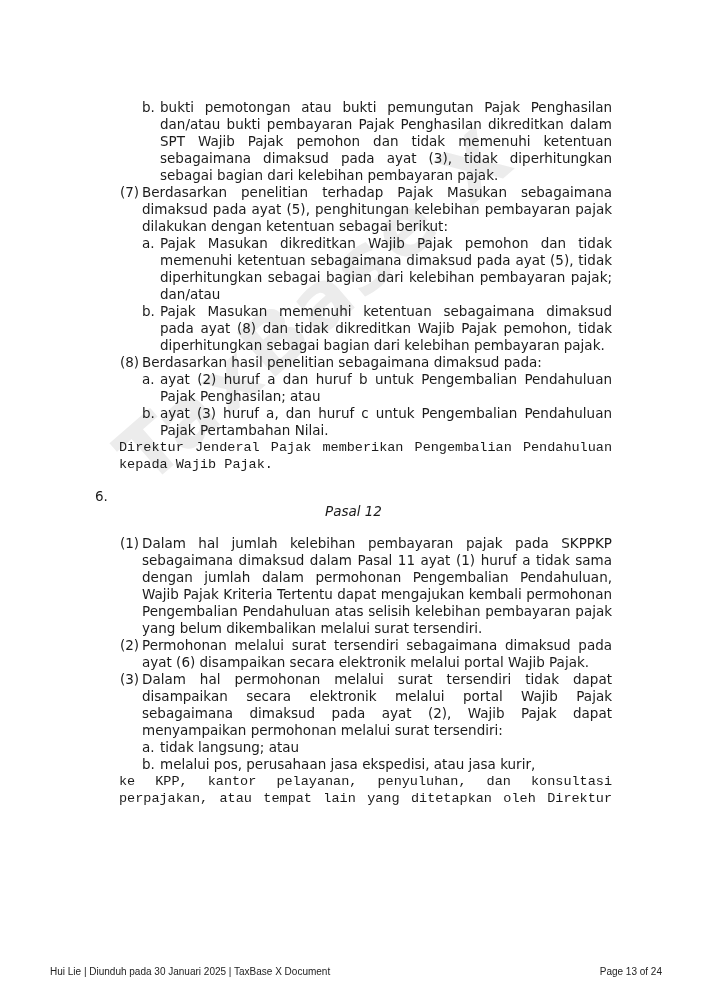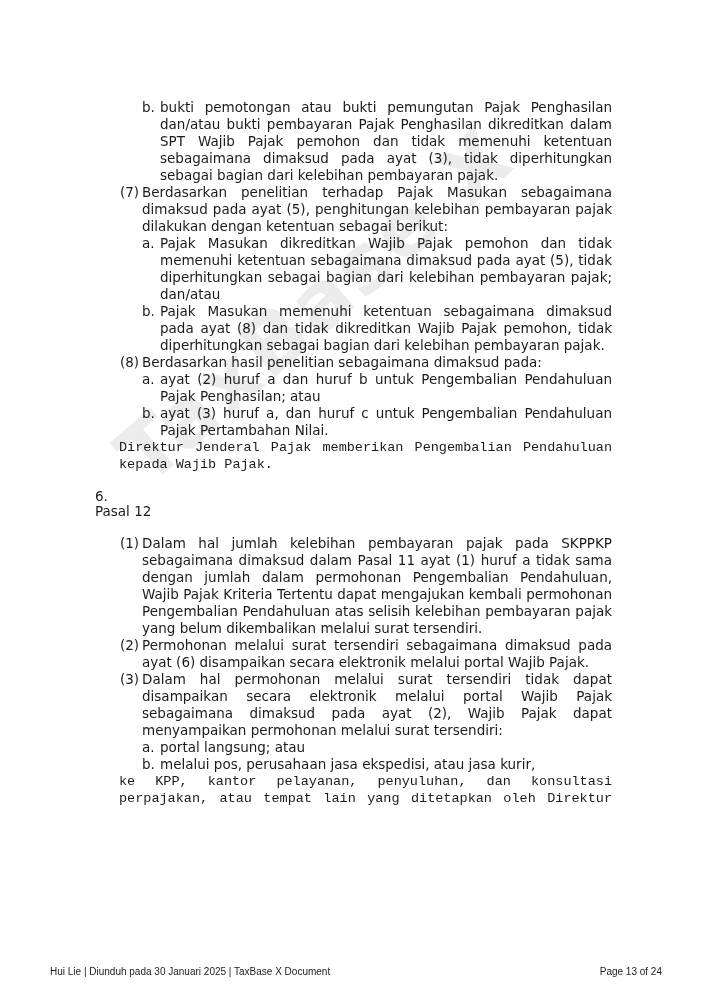--- a/index.html
+++ b/index.html
@@ -16,21 +16,21 @@
   .content {
     position:absolute; top:99px; left:0; right:0; z-index:1;
     font-size:13.5px; line-height:17px; color:#1b1b1b;
   }
   .para { position:relative; text-align:justify; margin-right:95px; }
   .marker { position:absolute; left:0; top:0; }
   .level-a { margin-left:95px;  padding-left:25px; }
   .level-b { margin-left:120px; padding-left:22px; }
   .level-c { margin-left:142px; padding-left:18px; }
   .plain-b { margin-left:119px;font-family:Liberation Mono, monospace; }
-  .center-line { margin-left:95px; margin-right:95px; text-align:left; }
+  .center-line { margin-left:95px; margin-right:95px; text-align:center;font-style:italic; }
   .force-last { text-align-last: justify; }
   .gap { height:15px; }
   .footer {
     position:absolute; top:966px; left:50px; right:45px; z-index:1;
     display:flex; justify-content:space-between; align-items:flex-end;
     font-family:"Liberation Sans", sans-serif; font-size:10px; color:#222222;
   }
 </style>
 </head>
 <body>
@@ -48,21 +48,21 @@
       <div class="para level-c"><span class="marker">b.</span><span>ayat (3) huruf a, dan huruf c untuk Pengembalian Pendahuluan Pajak Pertambahan Nilai.</span></div>
       <div class="para plain-b"><span>Direktur Jenderal Pajak memberikan Pengembalian Pendahuluan kepada Wajib Pajak.</span></div>
       <div class="gap"></div>
       <div class="para level-a"><span class="marker">6.</span></div>
       <div class="gap"></div>
       <div class="para center-line"><span>Pasal 12</span></div>
       <div class="gap"></div>
       <div class="para level-b"><span class="marker">(1)</span><span>Dalam hal jumlah kelebihan pembayaran pajak pada SKPPKP sebagaimana dimaksud dalam Pasal 11 ayat (1) huruf a tidak sama dengan jumlah dalam permohonan Pengembalian Pendahuluan, Wajib Pajak Kriteria Tertentu dapat mengajukan kembali permohonan Pengembalian Pendahuluan atas selisih kelebihan pembayaran pajak yang belum dikembalikan melalui surat tersendiri.</span></div>
       <div class="para level-b"><span class="marker">(2)</span><span>Permohonan melalui surat tersendiri sebagaimana dimaksud pada ayat (6) disampaikan secara elektronik melalui portal Wajib Pajak.</span></div>
       <div class="para level-b"><span class="marker">(3)</span><span>Dalam hal permohonan melalui surat tersendiri tidak dapat disampaikan secara elektronik melalui portal Wajib Pajak sebagaimana dimaksud pada ayat (2), Wajib Pajak dapat menyampaikan permohonan melalui surat tersendiri:</span></div>
-      <div class="para level-c"><span class="marker">a.</span><span>portal langsung; atau</span></div>
+      <div class="para level-c"><span class="marker">a.</span><span>tidak langsung; atau</span></div>
       <div class="para level-c"><span class="marker">b.</span><span>melalui pos, perusahaan jasa ekspedisi, atau jasa kurir,</span></div>
       <div class="para plain-b force-last"><span>ke KPP, kantor pelayanan, penyuluhan, dan konsultasi perpajakan, atau tempat lain yang ditetapkan oleh Direktur</span></div>
     </div>
 
   <div class="footer">
     <span>Hui Lie | Diunduh pada 30 Januari 2025 | TaxBase X Document</span>
     <span>Page 13 of 24</span>
   </div>
 </div>
 

